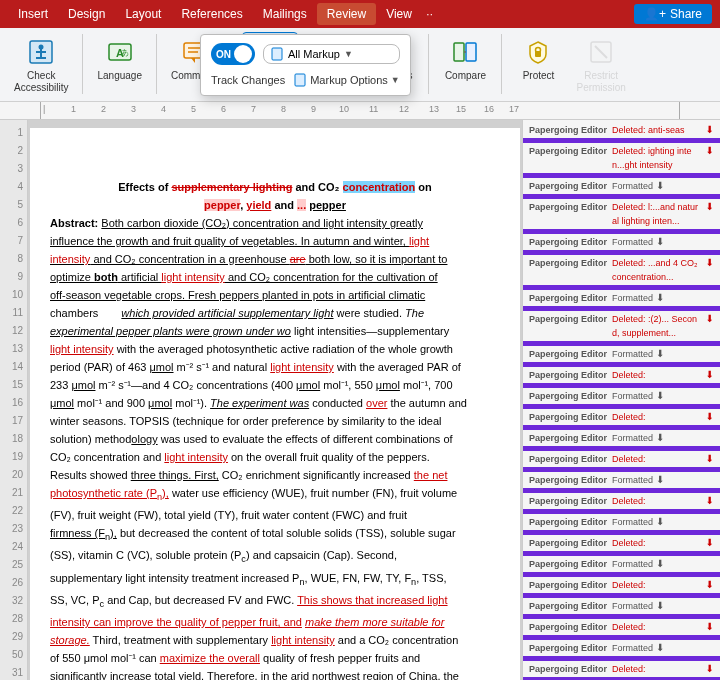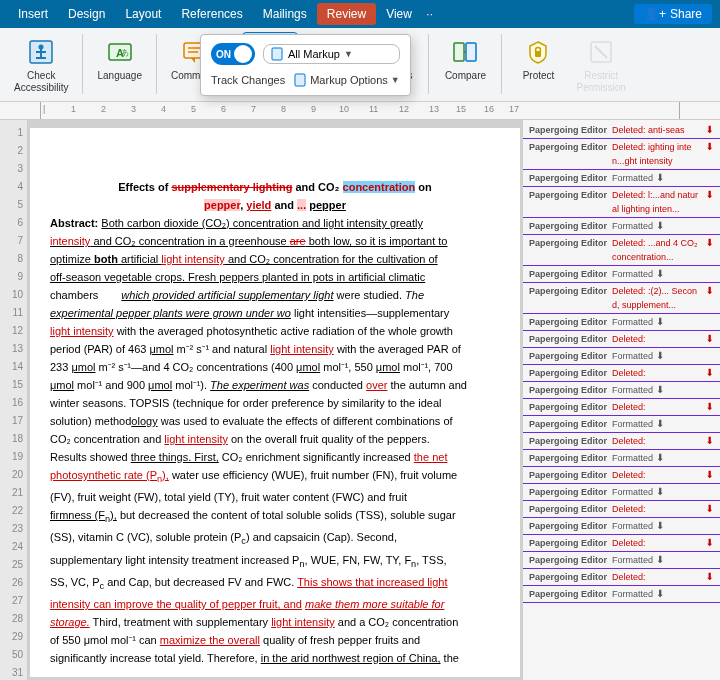--- a/index.html
+++ b/index.html
@@ -1,21 +1,21 @@
 <!DOCTYPE html>
 <html><head>
   <meta charset="utf-8">
   <style>
     * { margin: 0; padding: 0; box-sizing: border-box; }
     body { width: 720px; height: 680px; overflow: hidden; font-family: -apple-system, 'Segoe UI', sans-serif; background: #f0f0f0; }
 
     
     .menu-bar {
       display: flex; align-items: center;
-      background: #0369a1; height: 28px;
+      background: #b91c1c; height: 28px;
       padding: 0 8px;
     }
     .menu-item {
       color: white; font-size: 12px; padding: 4px 10px;
       cursor: pointer; border-radius: 3px;
     }
     .menu-item.active { background: #c84b32; }
     .menu-more { color: white; font-size: 11px; margin-left: 4px; }
     .share-btn {
       margin-left: auto; background: #0078d4; color: white;
@@ -92,21 +92,21 @@
     }
 
     
     .sidebar {
       width: 198px; background: #f5f5f5;
       border-left: 1px solid #ccc;
       overflow-y: auto; padding: 2px 0;
     }
     .sidebar-entry {
       padding: 1px 6px; font-size: 9.5px; line-height: 14px;
-      border-bottom: 1px solid #6d28d9;
+      border-bottom: 5px solid #6d28d9;
       display: flex; align-items: flex-start; gap: 3px;
     }
     .sidebar-author {
       color: #555; font-weight: bold; white-space: nowrap; min-width: 80px; font-size: 9px;
     }
     .sidebar-text { color: #c00; font-size: 9px; flex: 1; word-break: break-all; }
     .sidebar-arrow {
       color: #c00; font-size: 10px; flex-shrink: 0;
     }
 
@@ -353,21 +353,21 @@
     <div class="line-num">17</div>
     <div class="line-num">18</div>
     <div class="line-num">19</div>
     <div class="line-num">20</div>
     <div class="line-num">21</div>
     <div class="line-num">22</div>
     <div class="line-num">23</div>
     <div class="line-num">24</div>
     <div class="line-num">25</div>
     <div class="line-num">26</div>
-    <div class="line-num">27</div>
+    <div class="line-num">32</div>
     <div class="line-num">28</div>
     <div class="line-num">29</div>
     <div class="line-num">50</div>
     <div class="line-num">31</div>
 
   </div>
 
   <div class="doc-container">
     <div class="doc-page">
       <div class="doc-line">&nbsp;</div>
@@ -375,20 +375,23 @@
       <div class="doc-line" style="font-size:11px; font-weight:bold; text-align:center;">
         Effects of <span style="text-decoration:line-through; color:#c00;">supplementary lighting</span> and CO₂ <span style="background:#7dd3fc; color:#c00;">concentration</span> on
       </div>
       <div class="doc-line" style="font-size:11px; font-weight:bold; text-align:center;">
         <span style="background:#ffcccc; color:#c00;">pepper</span>, <span style="text-decoration:underline; color:#c00;">yield</span> and <span style="background:#ffcccc; color:#c00;">...</span> <span style="text-decoration:underline;">pepper</span>
       </div>
       <div class="doc-line">
         <span class="bold">Abstract:</span> <span class="underline">Both carbon dioxide (CO₂) concentration and <span style="text-decoration:underline;color:#000;">light intensity</span> greatly</span>
       </div>
       <div class="doc-line">
+        <span class="underline">influence the growth and fruit quality of vegetables. In autumn and winter, <span style="color:#c00; text-decoration:underline;">light</span></span>
+      </div>
+      <div class="doc-line">
         <span class="underline"><span style="color:#c00;">intensity</span> and CO₂ concentration in a greenhouse <span style="text-decoration:line-through; color:#c00;">are</span> both low, so it is important to</span>
       </div>
       <div class="doc-line">
         <span class="underline">optimize <span style="font-weight:bold;">both</span> artificial <span style="text-decoration:underline; color:#c00;">light intensity</span> and CO₂ concentration for the cultivation of</span>
       </div>
       <div class="doc-line">
         <span class="underline"><span style="text-decoration:underline;">off</span>-season vegetable crops. Fresh peppers planted in pots in artificial climatic</span>
       </div>
       <div class="doc-line">
         <span>chambers <span style="font-style:italic; text-decoration:underline;margin-left:20px;">which provided artificial supplementary light</span> were studied. <span style="font-style:italic;">The</span></span>

